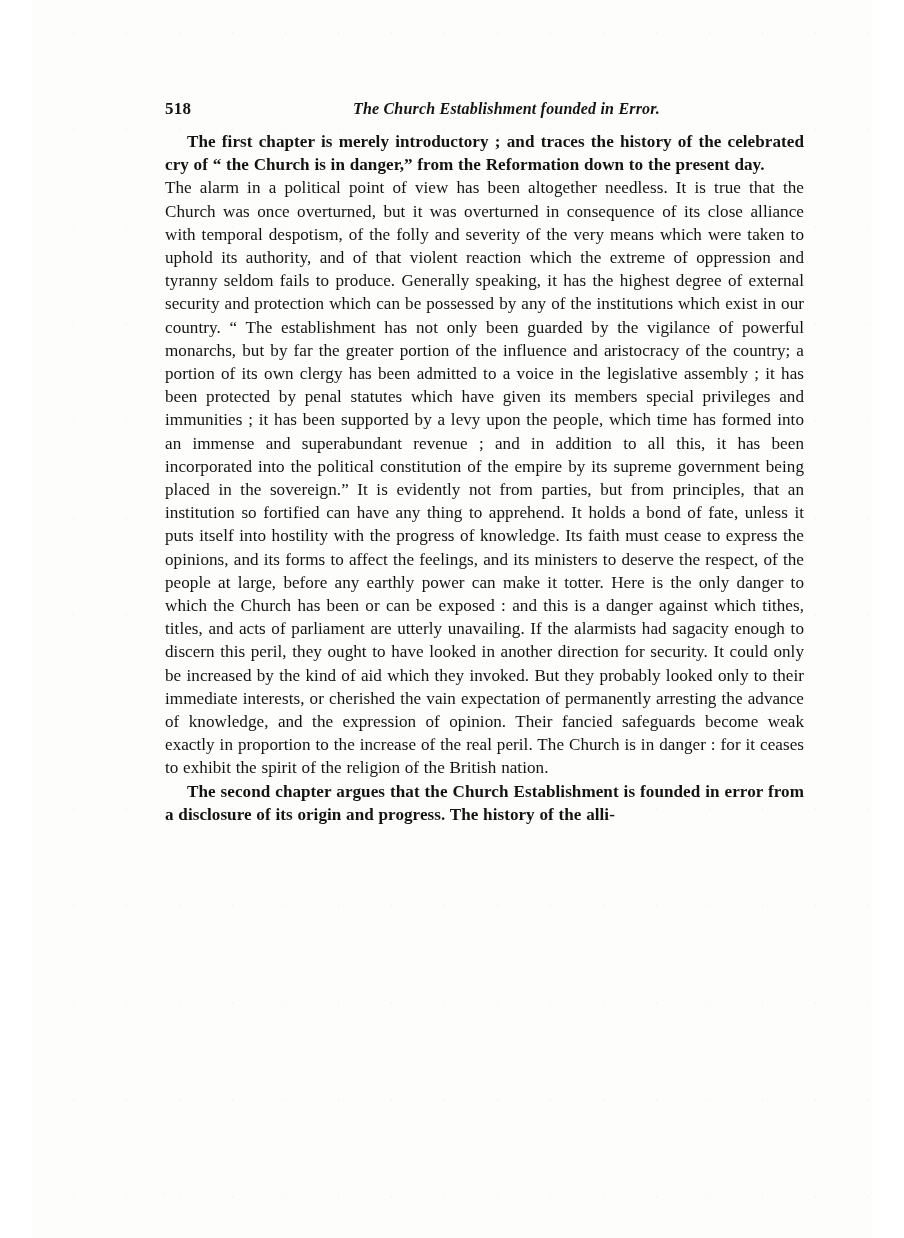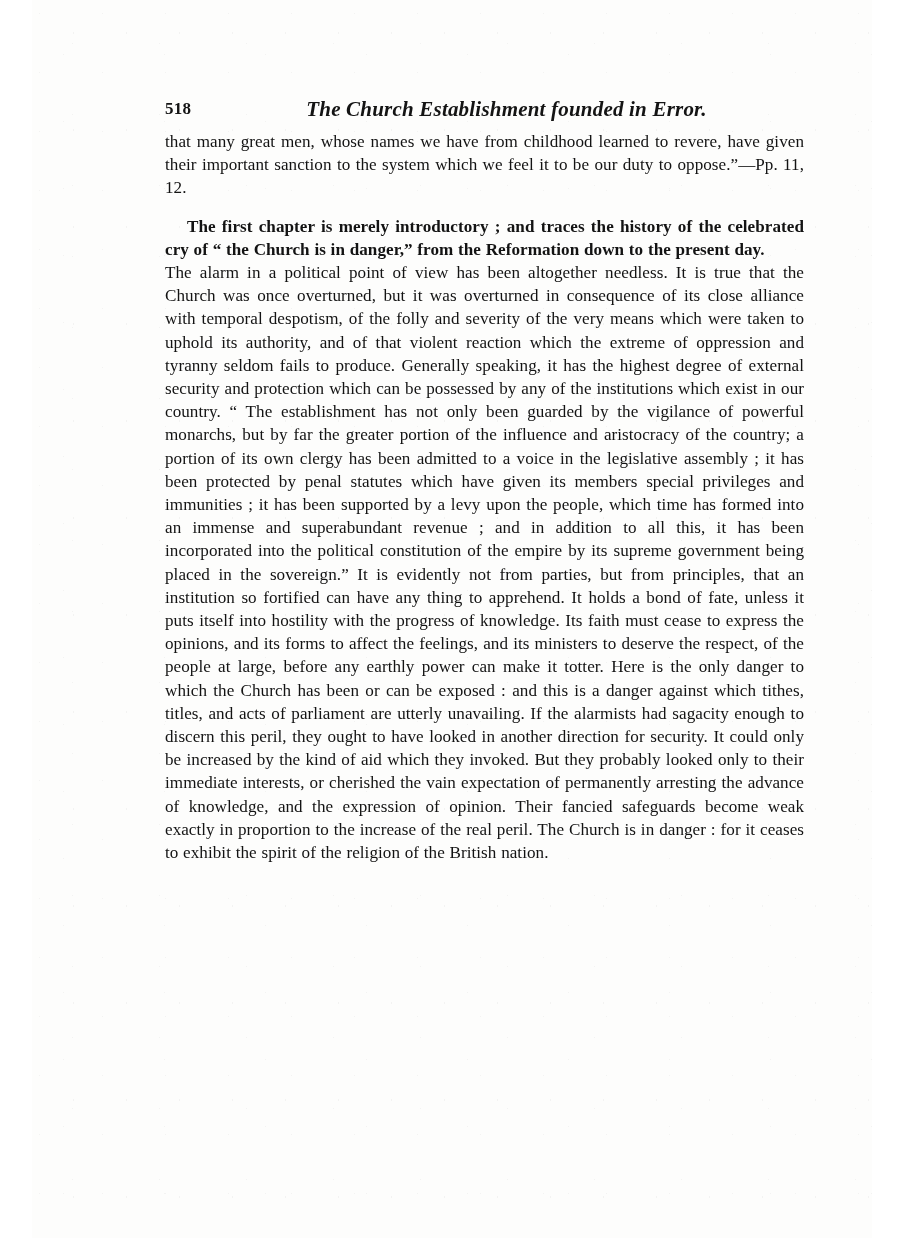--- a/index.html
+++ b/index.html
@@ -37,21 +37,21 @@
     letter-spacing: 0.3px;
     line-height: 24px;
     color: #141414;
   }
   #running-title {
     position: absolute;
     left: 0;
     top: 0;
     width: 100%;
     text-align: center;
-    font-size: 21px;
+    font-size: 16px;
     font-style: italic;
     font-weight: 700;
     line-height: 24px;
     letter-spacing: 0.2px;
     color: #141414;
     transform: translateX(22px);
   }
 
   
   #body-block {
@@ -105,23 +105,23 @@
 <body>
 
 <div id="page" style="background: rgb(253, 253, 252); color: rgb(19, 19, 19);">
 
   <div id="running-head">
     <div id="folio">518</div>
     <div id="running-title">The Church Establishment founded in Error.</div>
   </div>
 
   <div id="body-block">
-    <p class="para gap-after flush">that many great men, whose names we have from childhood learned to revere, have given their important sanction to the system which we feel it to be our duty to oppose.”—Pp. 11, 12.</p>
 
     <p class="para indent flush">The first chapter is merely introductory ; and traces the history of the celebrated cry of “ the Church is in danger,” from the Reformation down to the present day.</p>
 
 
     <p class="para flush">The alarm in a political point of view has been altogether needless. It is true that the Church was once overturned, but it was overturned in consequence of its close alliance with temporal despotism, of the folly and severity of the very means which were taken to uphold its authority, and of that violent reaction which the extreme of oppression and tyranny seldom fails to produce. Generally speaking, it has the highest degree of external security and protection which can be possessed by any of the institutions which exist in our country. “ The establishment has not only been guarded by the vigilance of powerful monarchs, but by far the greater portion of the influence and aristocracy of the country; a portion of its own clergy has been admitted to a voice in the legislative assembly ; it has been protected by penal statutes which have given its members special privileges and immunities ; it has been supported by a levy upon the people, which time has formed into an immense and superabundant revenue ; and in addition to all this, it has been incorporated into the political constitution of the empire by its supreme government being placed in the sovereign.” It is evidently not from parties, but from principles, that an institution so fortified can have any thing to apprehend. It holds a bond of fate, unless it puts itself into hostility with the progress of knowledge. Its faith must cease to express the opinions, and its forms to affect the feelings, and its ministers to deserve the respect, of the people at large, before any earthly power can make it totter. Here is the only danger to which the Church has been or can be exposed : and this is a danger against which tithes, titles, and acts of parliament are utterly unavailing. If the alarmists had sagacity enough to discern this peril, they ought to have looked in another direction for security. It could only be increased by the kind of aid which they invoked. But they probably looked only to their immediate interests, or cherished the vain expectation of permanently arresting the advance of knowledge, and the expression of opinion. Their fancied safeguards become weak exactly in proportion to the increase of the real peril. The Church is in danger : for it ceases to exhibit the spirit of the religion of the British nation.</p>
 
+    <p class="para indent flush">The second chapter argues that the Church Establishment is founded in error from a disclosure of its origin and progress. The history of the alli-</p>
   </div>
 
   <div id="scan-grain"></div>
 </div>
 
 </body></html>

